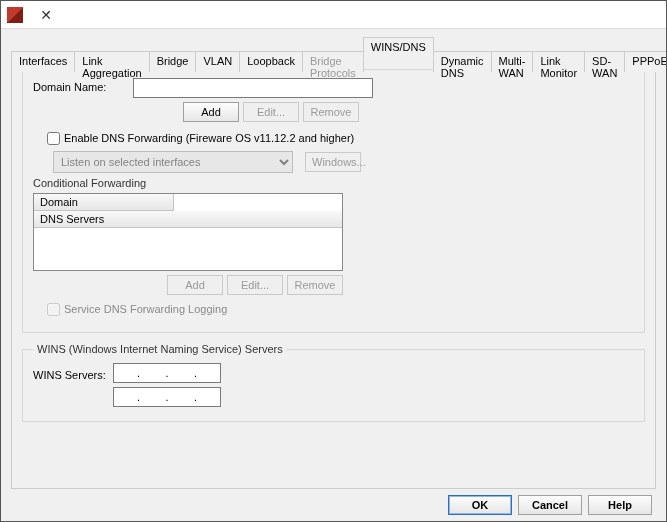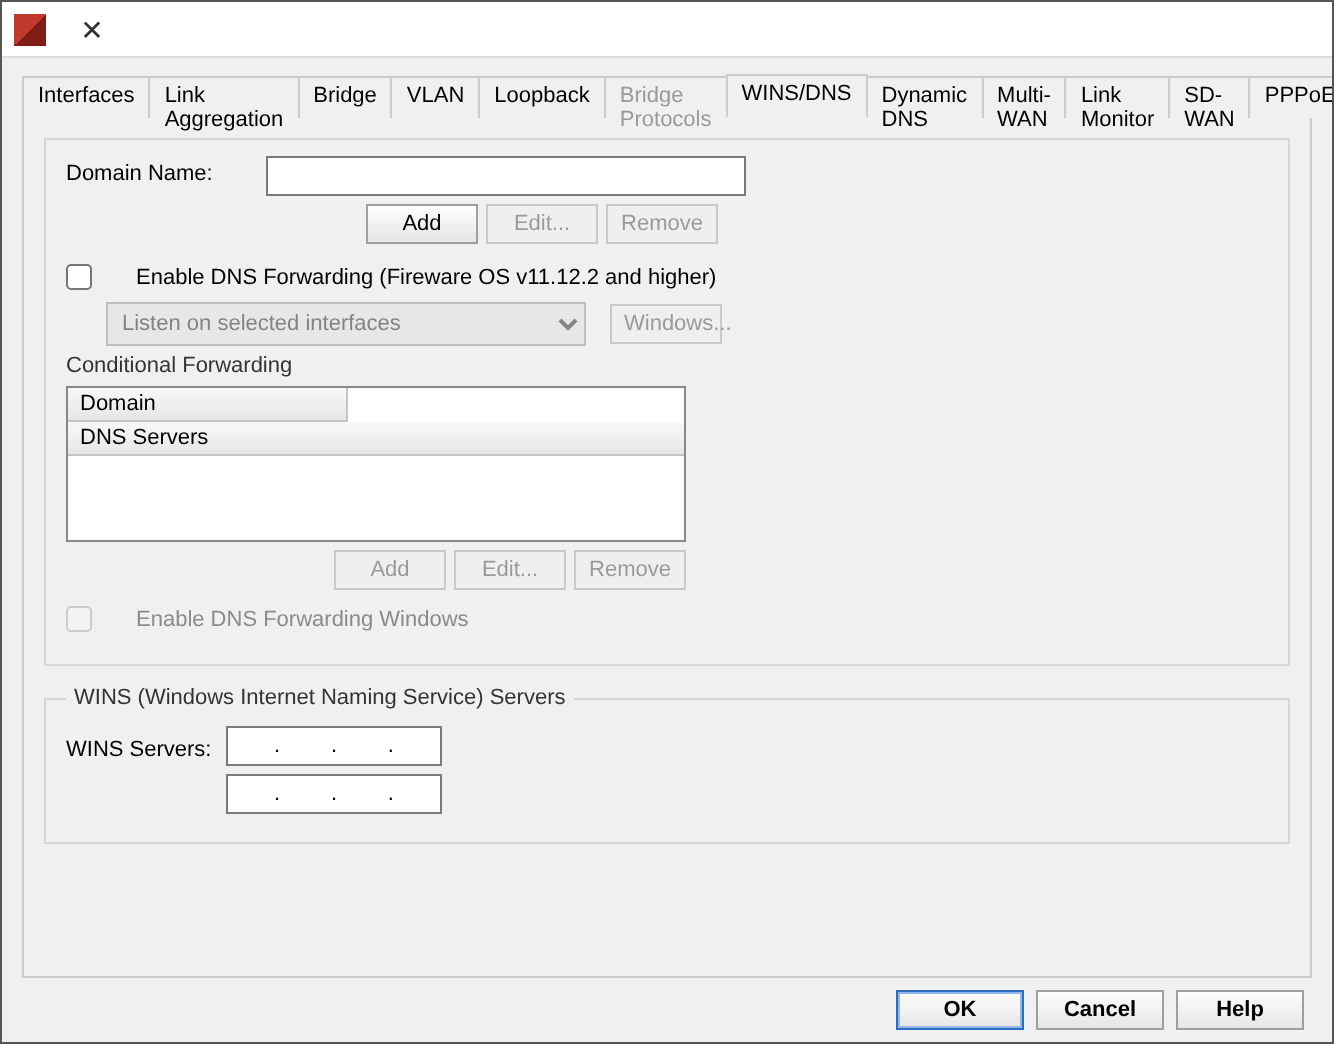--- a/index.html
+++ b/index.html
@@ -47,21 +47,21 @@
     height:22px;
   }
   .tab {
     padding: 3px 7px 0 7px;
     border: 1px solid #ccc;
     border-bottom: none;
     background: #f0f0f0;
     margin-right:-1px;
     font-size:11px;
     position:relative;
-    top:1px;
+    top:14px;
     height:21px;
   }
   .tab.active {
     background:#f0f0f0;
     border-bottom:1px solid #f0f0f0;
     z-index:2;
     height:22px;
     top:0;
   }
   .tab.disabled { color:#9a9a9a; }
@@ -99,21 +99,21 @@
     font:inherit;
     background: linear-gradient(#fdfdfd,#e6e6e6);
     border:1px solid #9f9f9f;
   }
   button.win.disabled, button.win:disabled {
     color:#9a9a9a;
     background:#efefef;
     border-color:#c9c9c9;
   }
   button.win.primary { border-color:#2f6dbf; box-shadow: inset 0 0 0 1px #8fb8e8; }
-  .chk { display:flex; align-items:center; gap:22px; margin:6px 0; }
+  .chk { display:flex; align-items:flex-start; gap:4px; margin:6px 14px; }
   .chk input { width:13px;height:13px;margin:0; }
   .chk.disabled { color:#8a8a8a; }
   select.combo {
     width:240px; height:22px;
     background:#e4e4e4; border:1px solid #aaa;
     color:#555;
   }
   .table {
     border:1px solid #888;
     width:310px;
@@ -203,21 +203,21 @@
         <div class="tbody"></div>
       </div>
       <div class="btnrow" style="margin-left:134px">
         <button class="win disabled" disabled="">Add</button>
         <button class="win disabled" disabled="">Edit...</button>
         <button class="win disabled" disabled="">Remove</button>
       </div>
 
       <div class="chk disabled" style="margin-top:8px">
         <input type="checkbox" disabled="" style="">
-        <span>Enable DNS Forwarding Windows</span>
+        <span>Service DNS Forwarding Logging</span>
       </div>
     </fieldset>
 
     <fieldset class="group">
       <legend>WINS (Windows Internet Naming Service) Servers</legend>
       <div class="row" style="align-items:center">
         <div class="lbl">WINS Servers:</div>
         <div class="ipfield">
           <span></span>
             <span>.</span>

